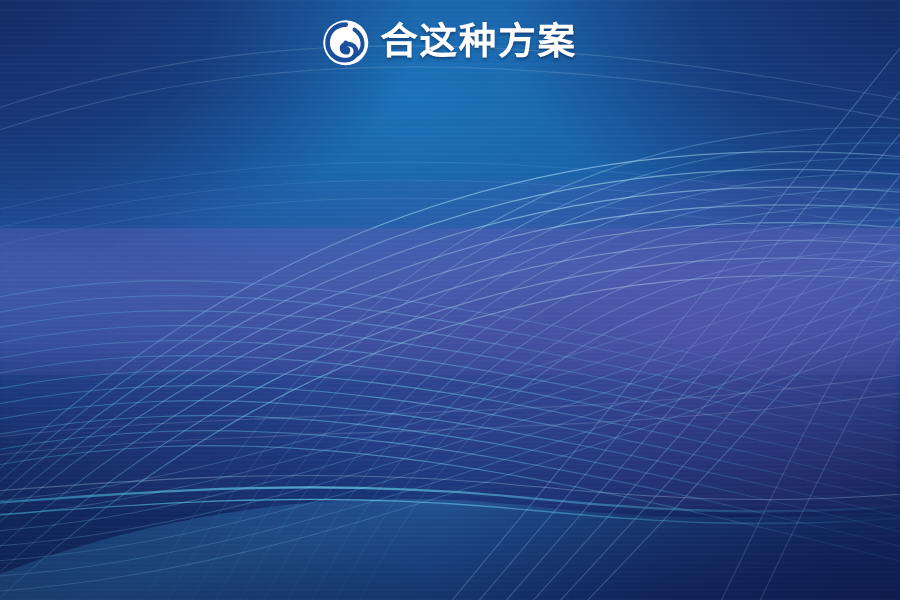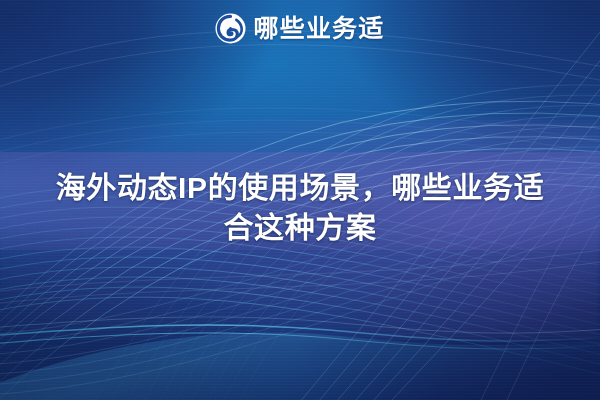--- a/index.html
+++ b/index.html
@@ -273,19 +273,17 @@
   <div class="logo">
     <svg class="logo-mark" viewBox="0 0 64 64">
       <circle cx="32" cy="32" r="31" fill="#ffffff"></circle>
       <path d="M32 7 C17 7 7 18 7 32 C7 45 17 56 31 56 C40 56 46 51 46 44
                C46 38 42 34 35 34 C30 34 27 36 27 40 C27 43 29 45 32 45
                C34 45 35 44 35 42.5 C35 41.4 34.3 40.7 33.2 40.7
                C32.5 40.7 32 41.1 32 41.7" fill="none" stroke="#1b4f9e" stroke-width="6.5" stroke-linecap="round"></path>
       <path d="M44 14 C50 18 54 24 55 31 C56 39 52 46 45 50" fill="none" stroke="#1b4f9e" stroke-width="5.5" stroke-linecap="round"></path>
       <circle cx="32" cy="32" r="3.2" fill="#1b4f9e"></circle>
     </svg>
-    <div class="logo-text">哪些业务适</div>
+    <div class="logo-text">合这种方案</div>
   </div>
 
-  <div class="headline">海外动态IP的使用场景，哪些业务适
-合这种方案</div>
 
 </div>
 
 </body></html>

